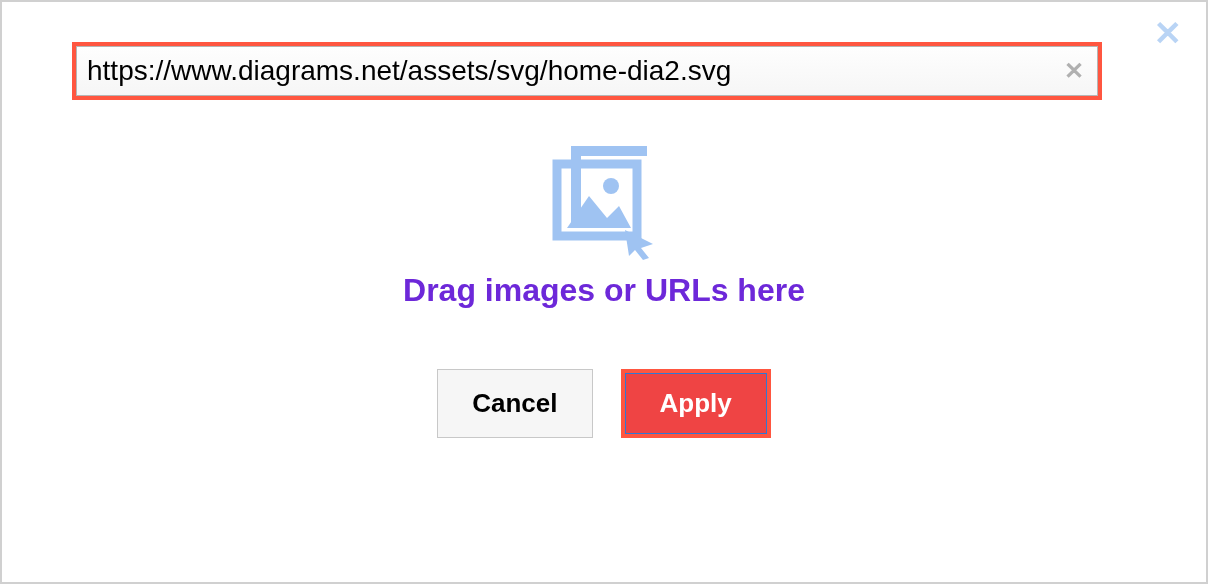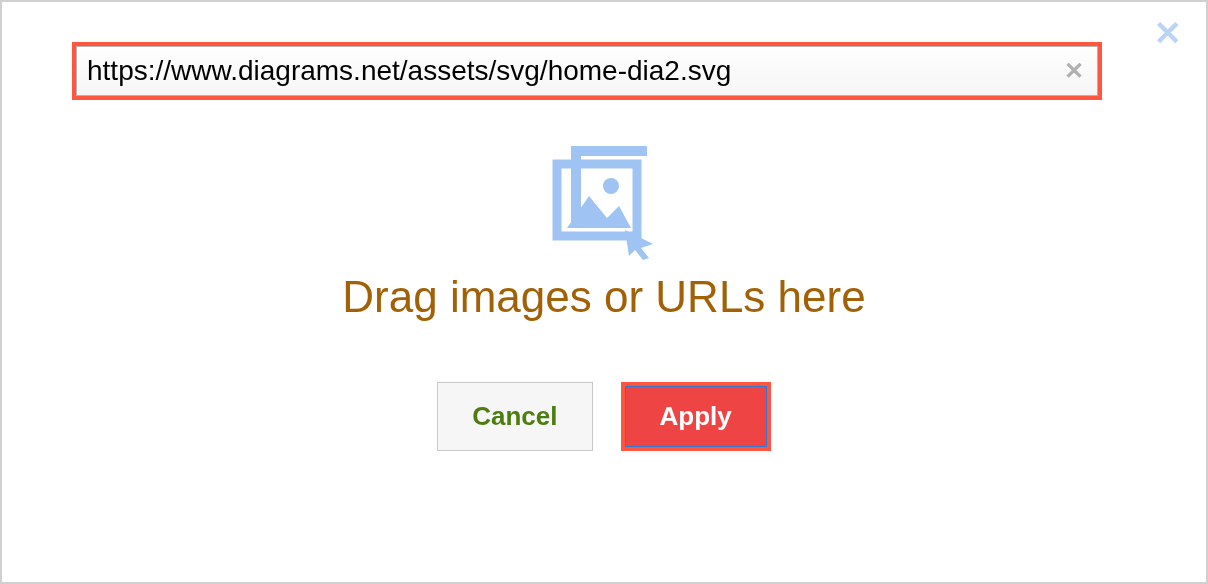--- a/index.html
+++ b/index.html
@@ -55,37 +55,37 @@
   }
   .drop-area {
     text-align: center;
     margin-top: 40px;
   }
   .drop-icon {
     display: inline-block;
     margin-bottom: 8px;
   }
   .drop-text {
-    font-size: 44px;
-    font-weight: 400;
-    color: #a16207;
+    font-size: 32px;
+    font-weight: 700;
+    color: #6d28d9;
   }
   .button-row {
     display: flex;
     justify-content: center;
     gap: 28px;
     margin-top: 60px;
   }
   .btn {
     font-size: 26px;
     font-weight: 600;
     padding: 14px 34px;
     border: 1px solid #c8c8c8;
     background: #f6f6f6;
-    color: #4d7c0f;
+    color: #000000;
     cursor: pointer;
     font-family: inherit;
     min-width: 150px;
   }
   .apply-wrap {
     border: 4px solid #ff5640;
     display: inline-block;
   }
   .btn-apply {
     background: #ef4444;

